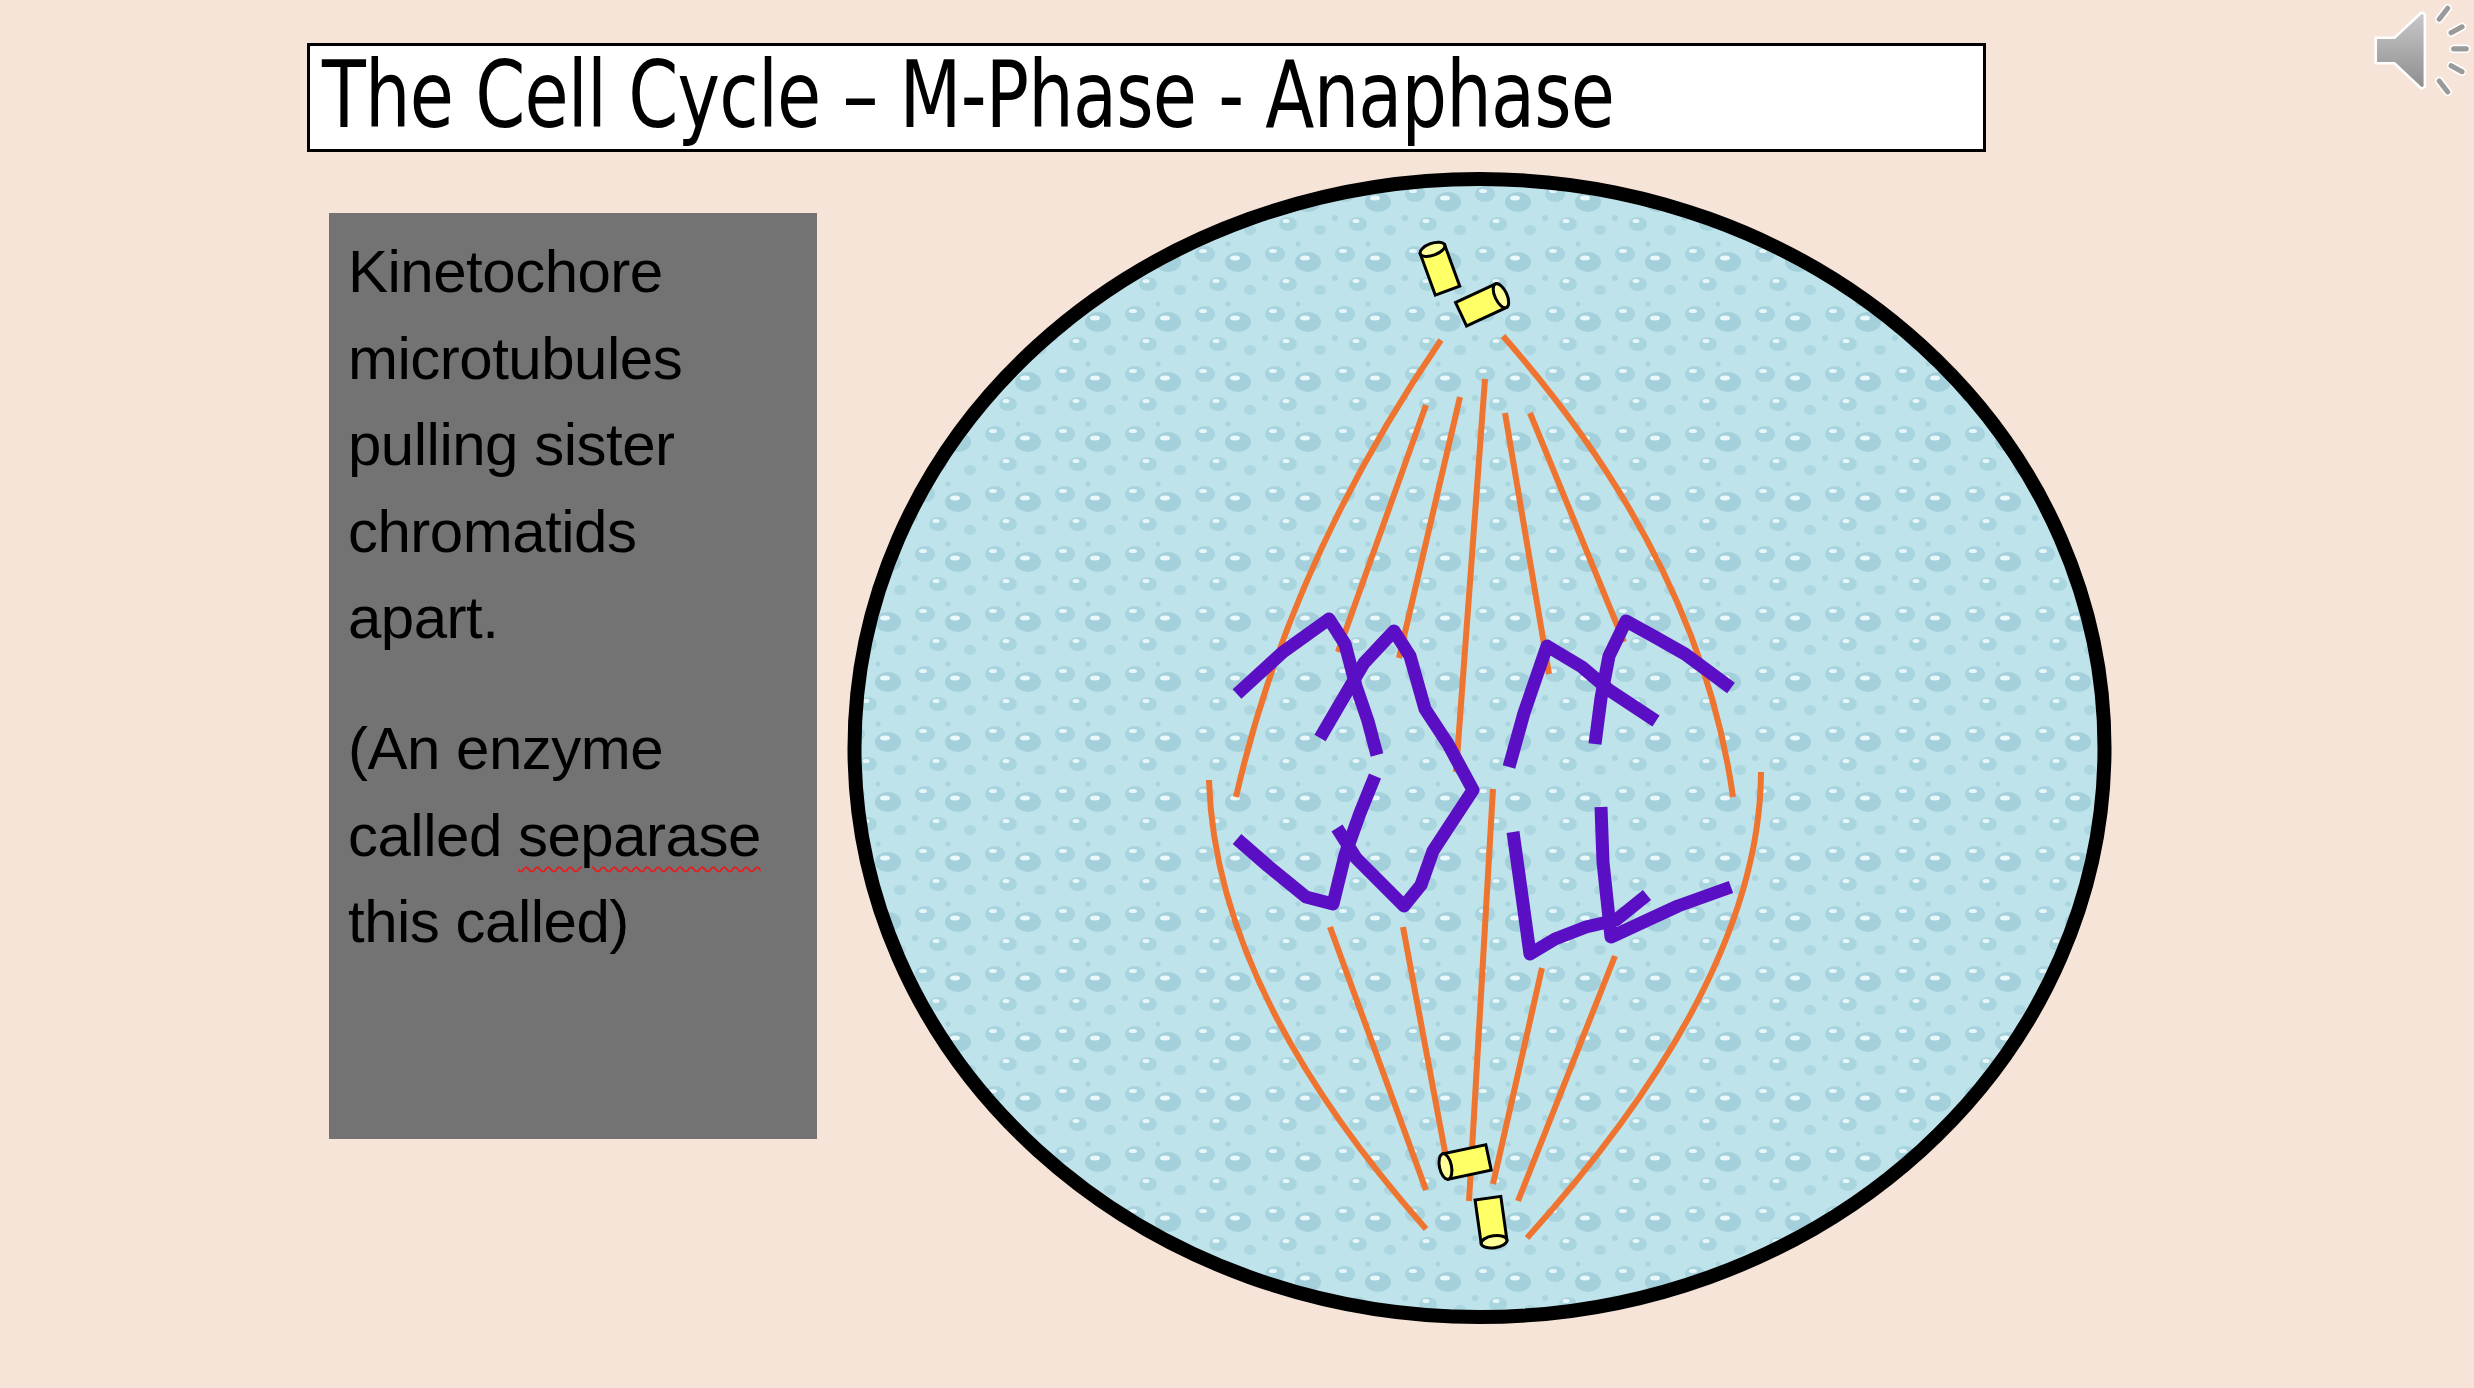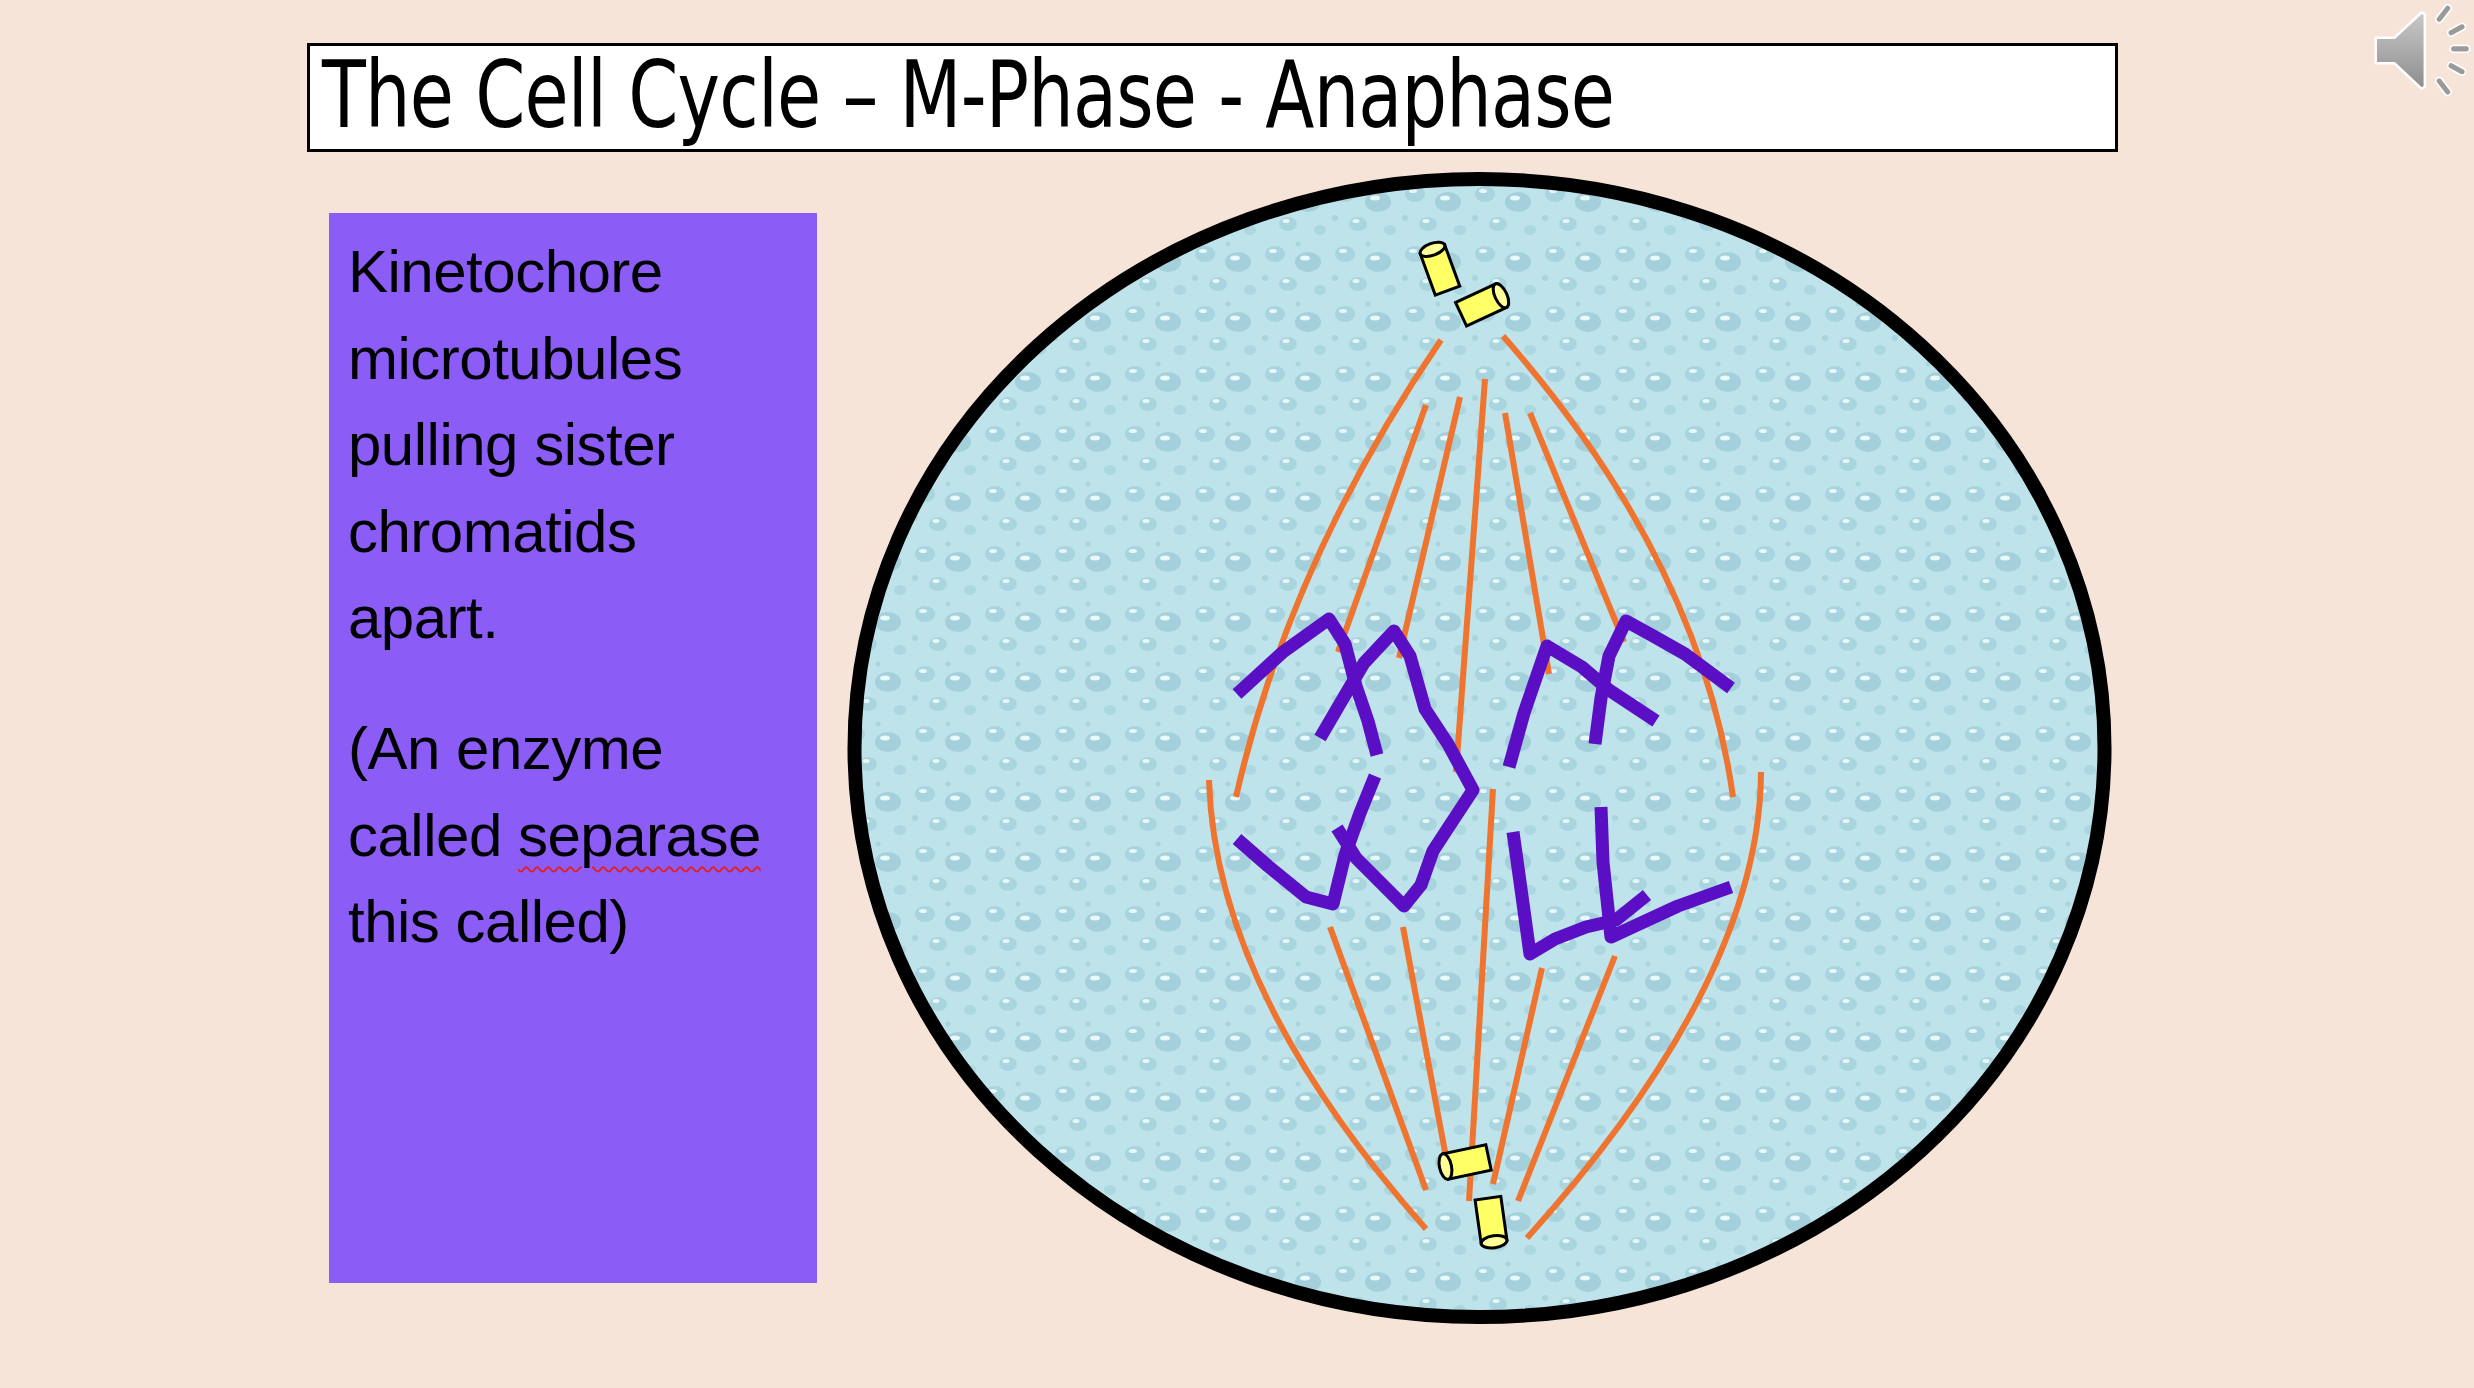--- a/index.html
+++ b/index.html
@@ -3,34 +3,34 @@
 <meta charset="utf-8">
 <style>
   html, body { margin: 0; padding: 0; }
   body {
     width: 2474px; height: 1388px; overflow: hidden;
     background: #f6e4d8;
     position: relative;
     font-family: "Liberation Sans", sans-serif;
   }
   .title-box {
-    position: absolute; left: 307px; top: 43px; width: 1811px; height: 109px;
+    position: absolute; left: 307px; top: 43px; width: 1679px; height: 109px;
     background: #ffffff; border: 3px solid #000; box-sizing: border-box;
     overflow: hidden;
   }
   .title-text {
     position: absolute; left: 12px; top: -2px;
     font-family: "DejaVu Sans", sans-serif; font-weight: normal;
     font-size: 92px; line-height: 104px; color: #000; white-space: nowrap;
     transform-origin: left center; transform: scaleX(0.78);
     letter-spacing: -1px;
   }
   .text-box {
-    position: absolute; left: 329px; top: 213px; width: 488px; height: 1070px;
-    background: #8b5cf6; box-sizing: border-box; padding: 16px 0 0 19px;
+    position: absolute; left: 329px; top: 213px; width: 488px; height: 926px;
+    background: #737373; box-sizing: border-box; padding: 16px 0 0 19px;
   }
   .para {
     font-family: "Liberation Sans", sans-serif;
     font-size: 60px; line-height: 86.6px; color: #000; margin: 0;
     letter-spacing: -0.5px;
   }
   .para + .para { margin-top: 44px; }
   .para .line { display: block; white-space: nowrap; }
   .squiggle {
     text-decoration: underline wavy #e02020;

